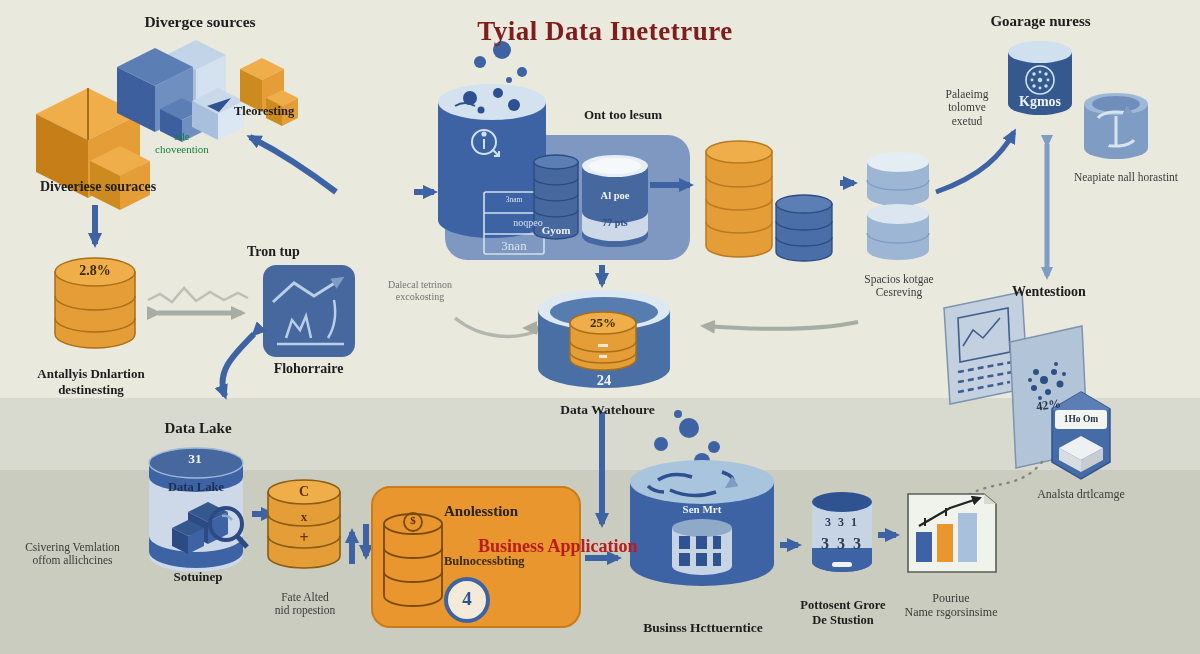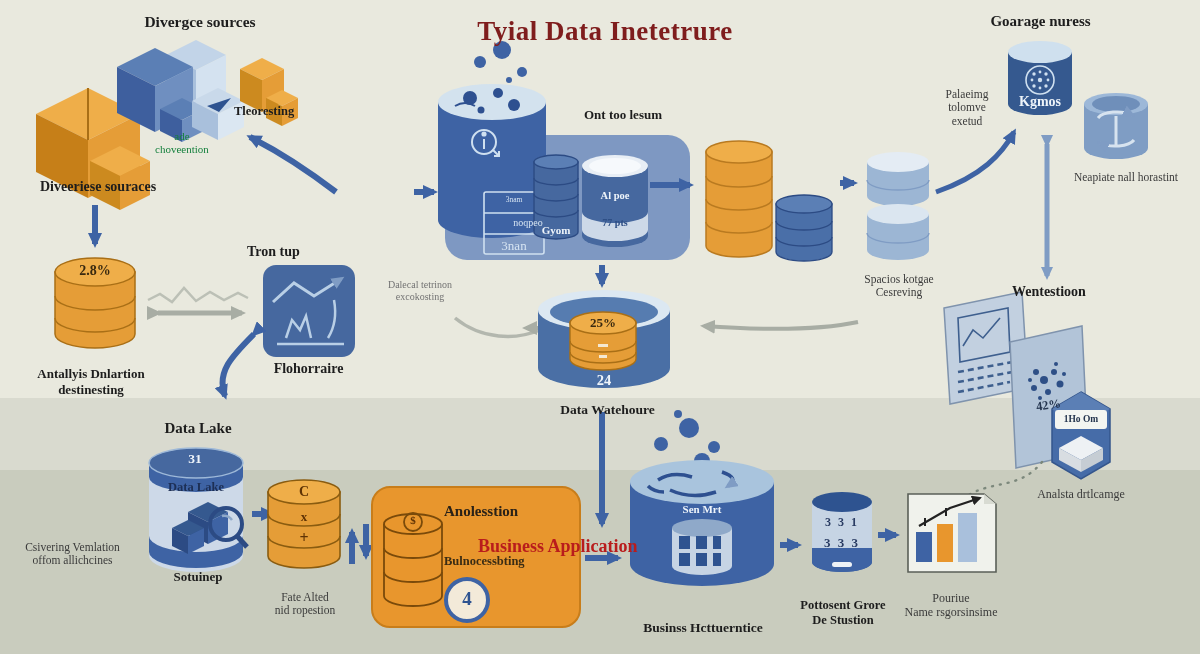--- a/index.html
+++ b/index.html
@@ -436,21 +436,21 @@
   <div class="lbl b" style="left:444px;top:503px;font-size:15px;color:#2a2218;">Anolesstion</div>
   <div class="lbl b" style="left:444px;top:536px;font-size:18px;color:#b91c1c;margin-left:34px;">Business Application</div>
   <div class="lbl b" style="left:444px;top:554px;font-size:12.5px;color:#3a2c14;">Bulnocessbting</div>
   <div class="lbl b c" style="left:453px;top:588px;width:28px;font-size:19px;color:#2e5390;">4</div>
   <div class="lbl b c" style="left:399px;top:514px;width:28px;font-size:11px;color:#5f3305;">$</div>
 
   <div class="lbl b c w" style="left:664px;top:503px;width:76px;font-size:11px;">Sen Mrt</div>
   <div class="lbl b c" style="left:632px;top:620px;width:142px;font-size:13.5px;">Businss Hcttuerntice</div>
 
   <div class="lbl b c" style="left:816px;top:515px;width:52px;font-size:12px;color:#2a3c63;letter-spacing:2px;">3 3 1</div>
-  <div class="lbl b c" style="left:816px;top:535px;width:52px;font-size:13px;color:#2a3c63;letter-spacing:2px;">3 3 3</div>
+  <div class="lbl b c" style="left:816px;top:535px;width:52px;font-size:16px;color:#2a3c63;letter-spacing:2px;">3 3 3</div>
   <div class="lbl b c" style="left:784px;top:583px;width:118px;font-size:12.5px;">
     <div>Pottosent Grore</div><div>De Stustion</div>
   </div>
   <div class="lbl c" style="left:884px;top:577px;width:134px;font-size:12px;color:#3b3b3b;">
     <div>Pouriue</div><div>Name rsgorsinsime</div>
   </div>
 
 </div>
 
 </body></html>

